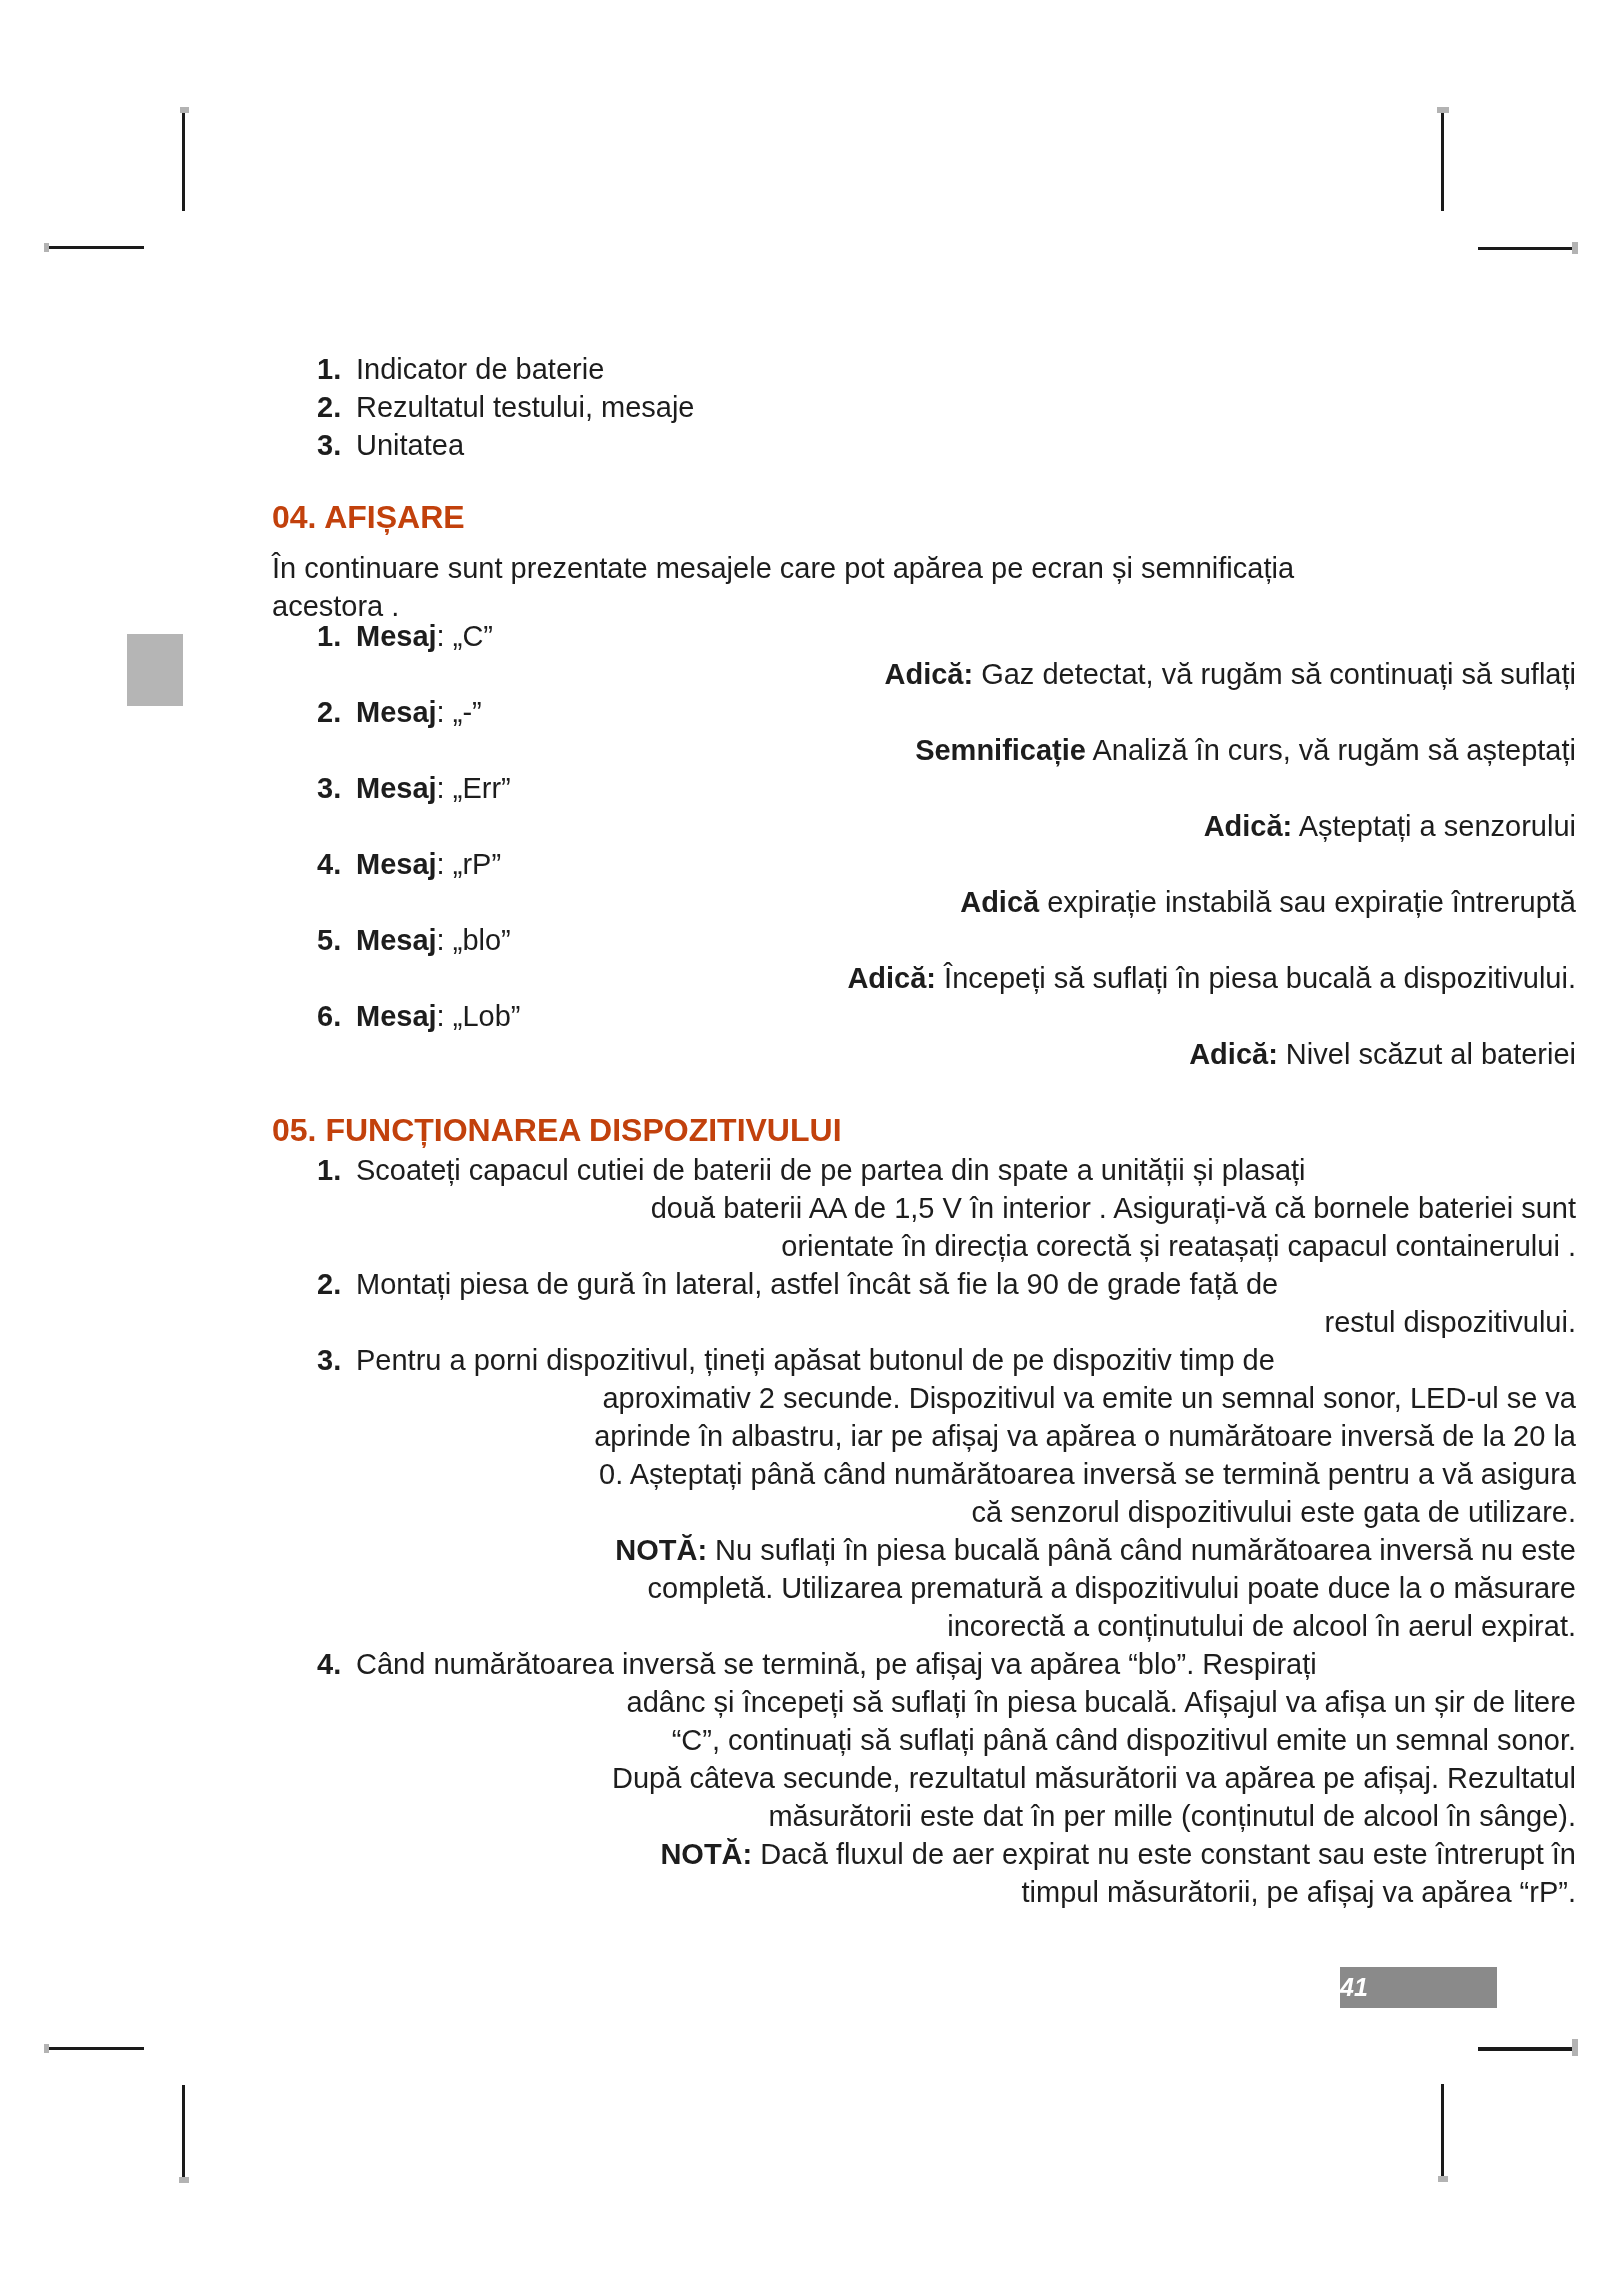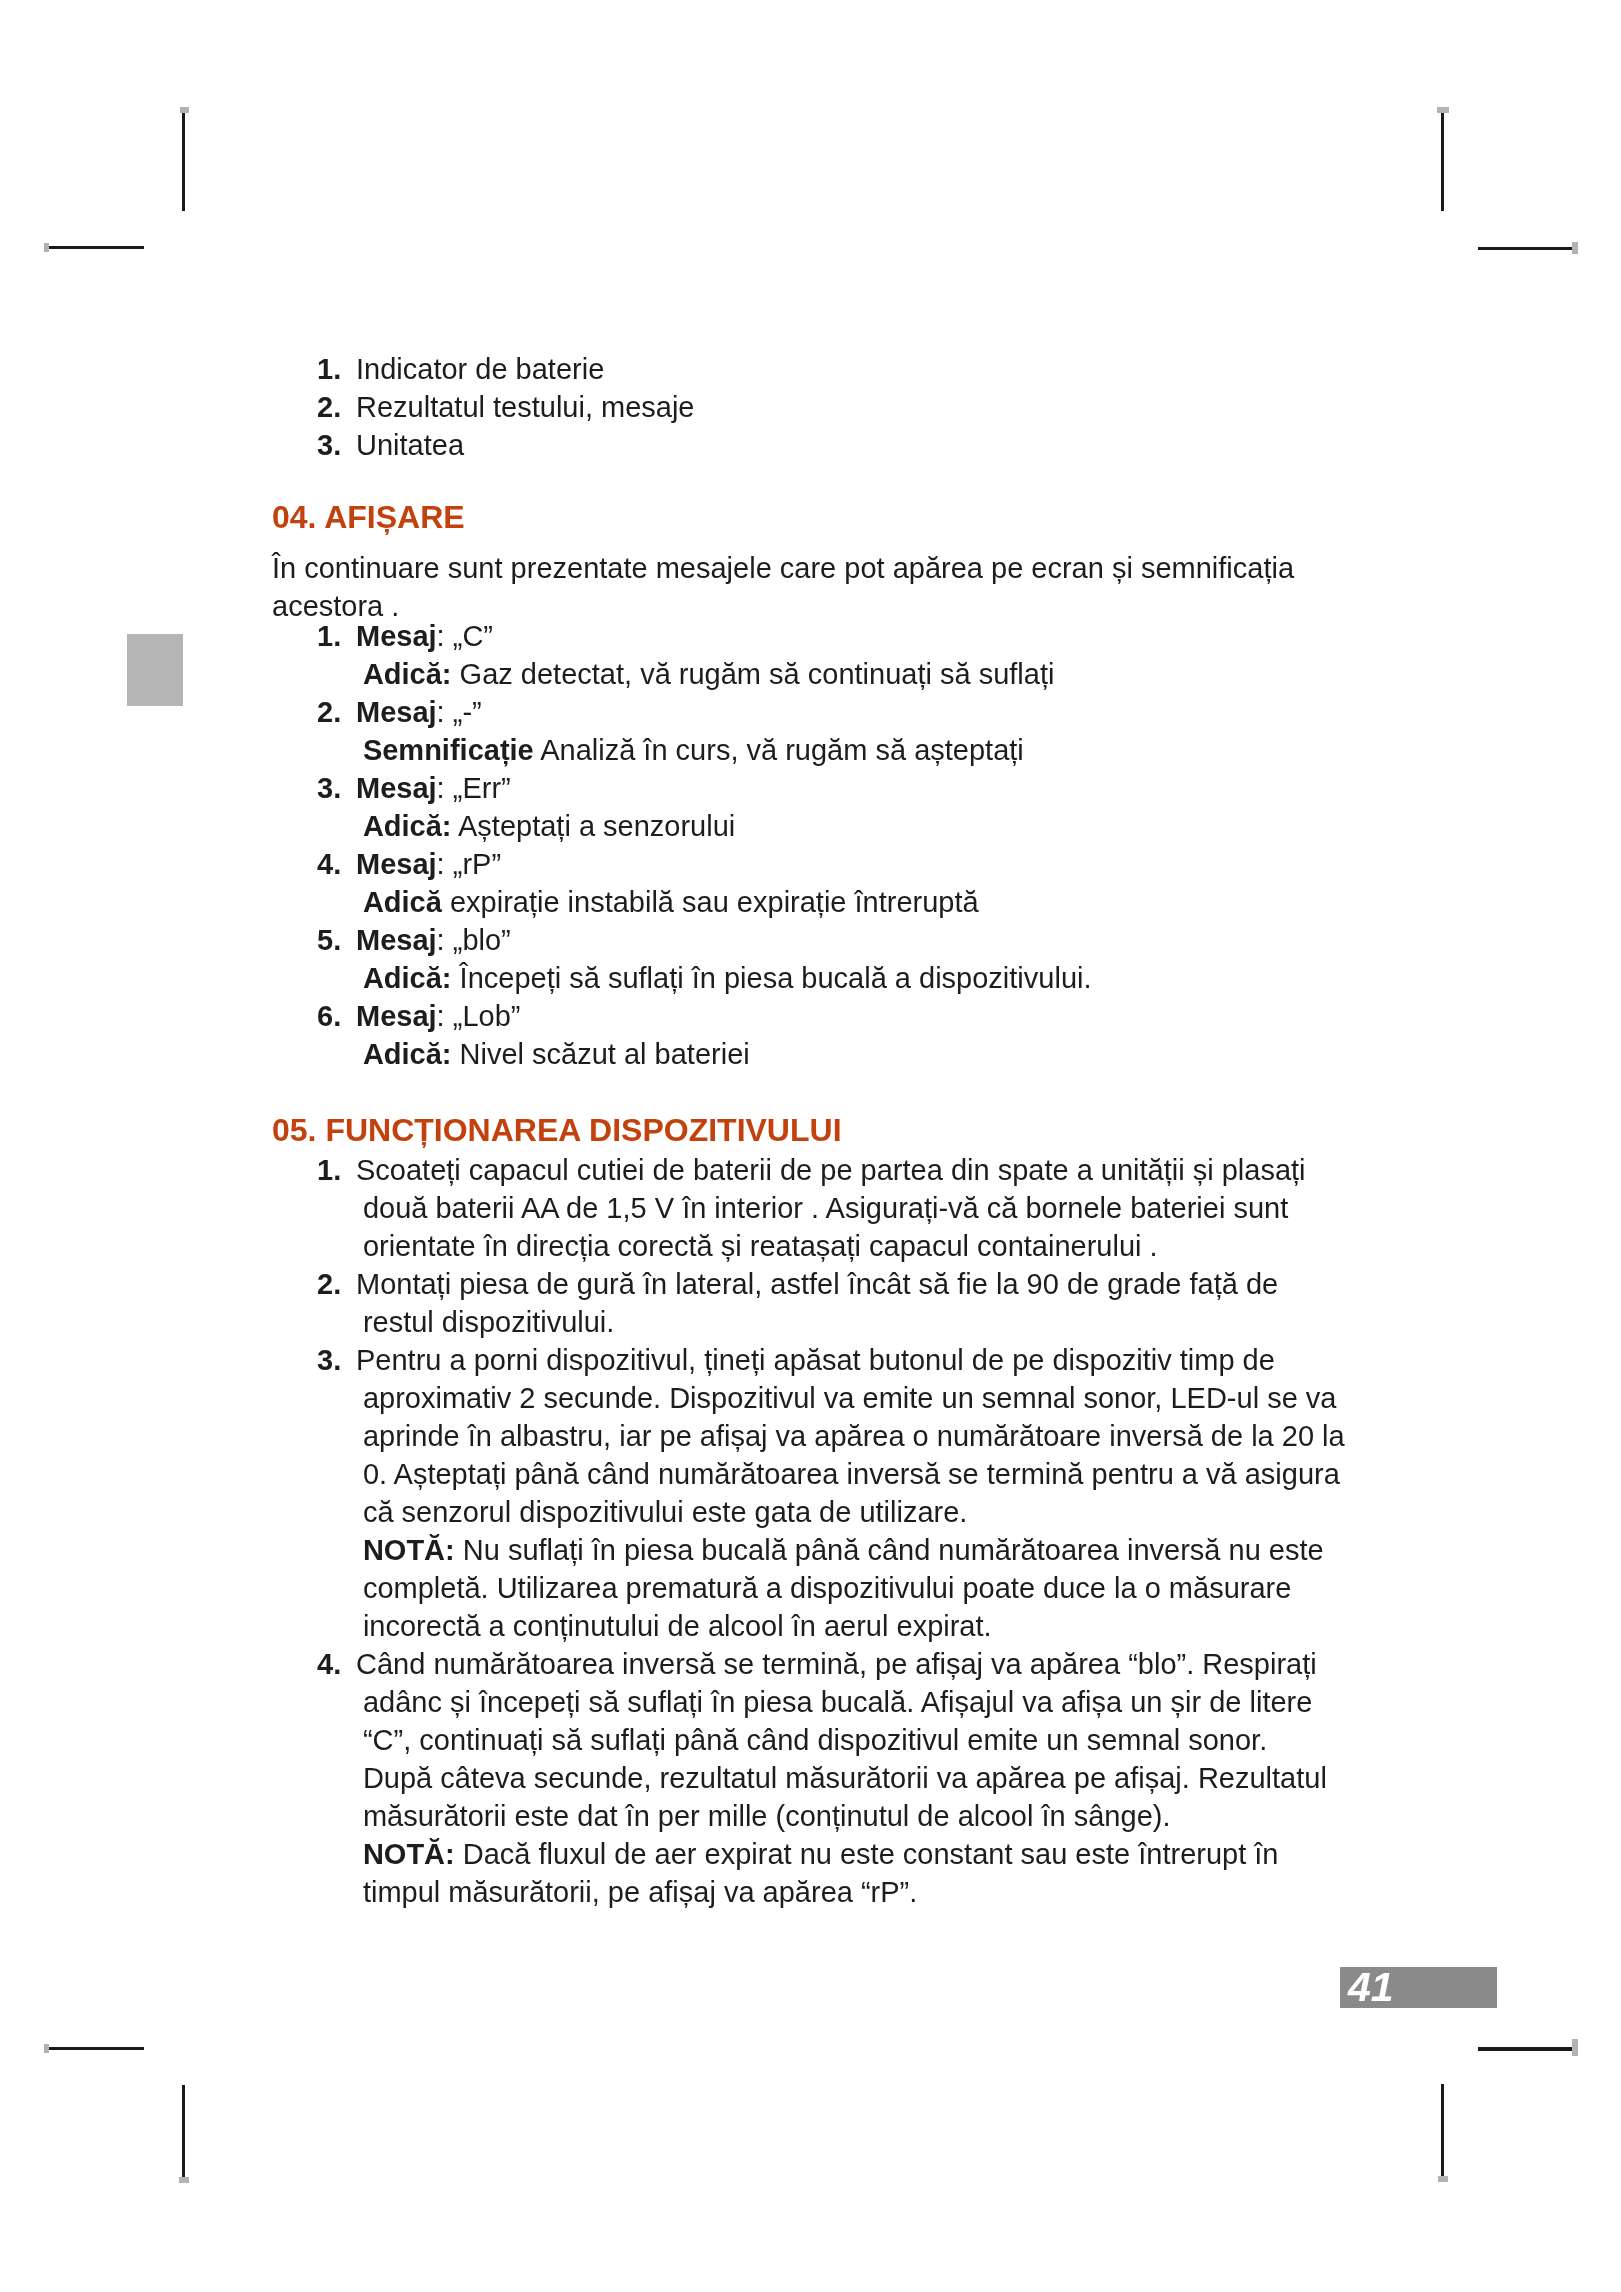--- a/index.html
+++ b/index.html
@@ -18,26 +18,26 @@
   }
   .line{
     font-size:29px;line-height:38px;white-space:nowrap;
   }
   .para .line{margin:0;}
   .list .item{position:relative;padding-left:84px;}
   .list .item .num{
     position:absolute;left:45px;top:0;
     font-weight:bold;font-size:29px;line-height:38px;
   }
-  .list .item .line.cont{margin-left:6.9px;}
+  .list .item .line.cont{margin-left:6.9px;text-align:right;}
   b{font-weight:bold;}
   .page-badge{
     position:absolute;left:1340px;top:1967px;width:157px;height:41px;
-    box-sizing:border-box;padding-left:8px;
-    font-size:41px;font-weight:bold;font-style:italic;line-height:40px;
+    box-sizing:border-box;padding-left:0;
+    font-size:25px;font-weight:bold;font-style:italic;line-height:40px;
   }
   .gray-square{position:absolute;left:127px;top:634px;width:56px;height:72px;}
   .mark{position:absolute;background:#1a1a1a;}
   .mark.v{width:2.9px;}
   .mark.h{height:2.9px;}
   .nub{position:absolute;background:#b3b3b3;}
 </style>
 </head>
 <body>
 

